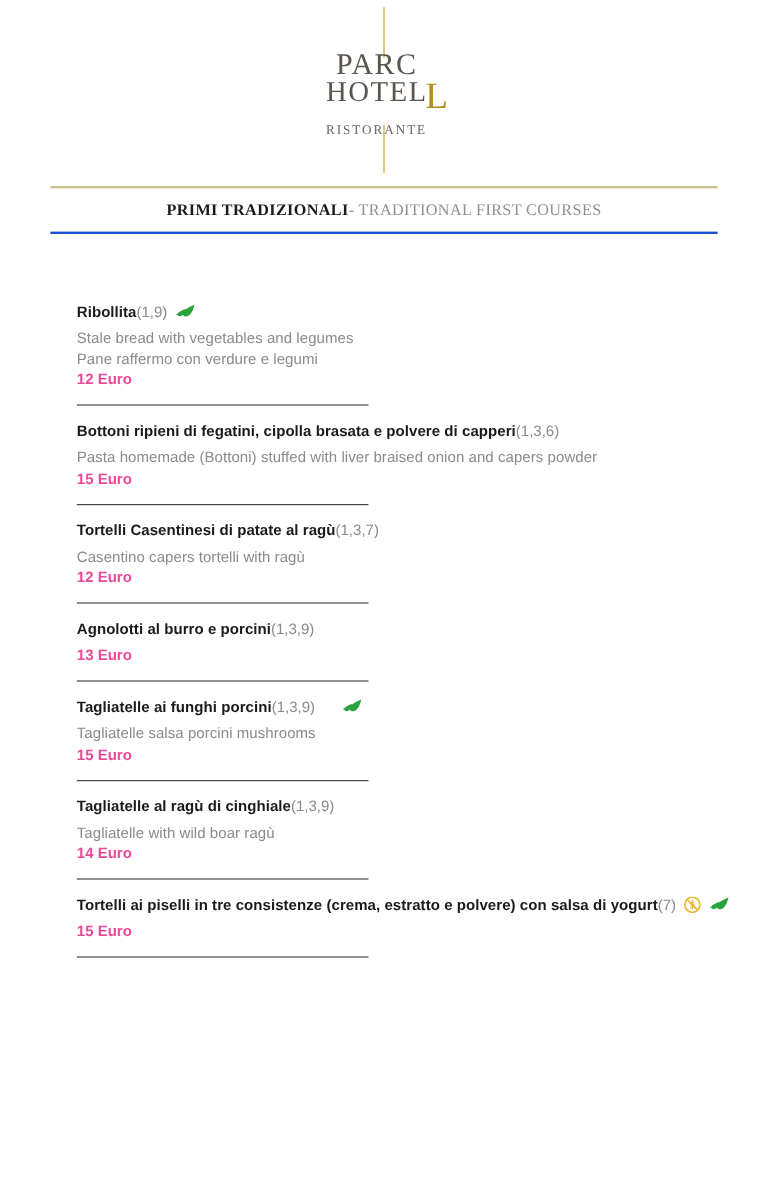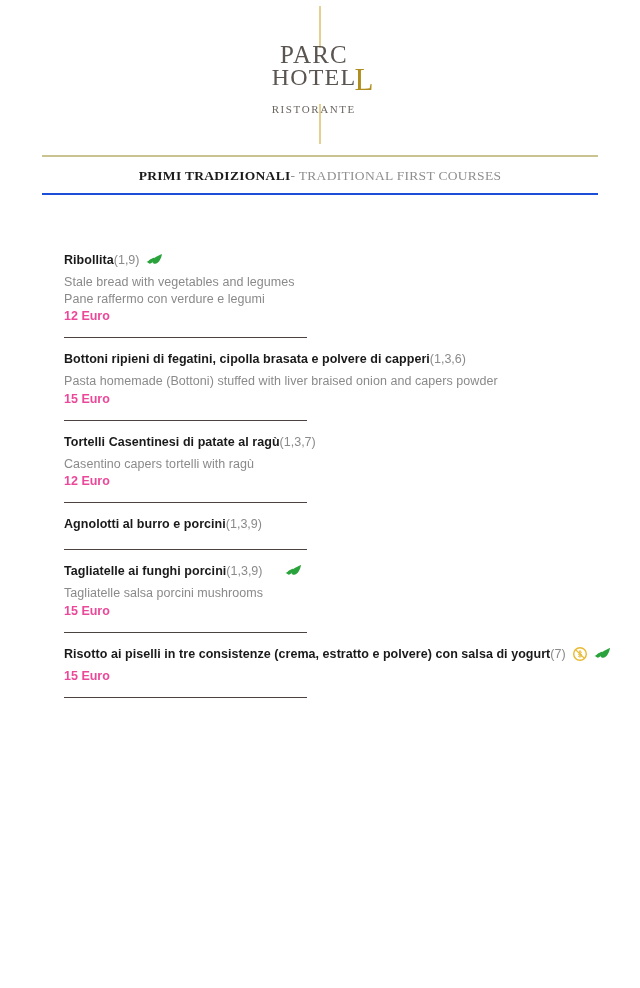--- a/index.html
+++ b/index.html
@@ -201,34 +201,41 @@
       <div class="item-divider"></div>
     </div>
     <div class="menu-item">
       <div class="item-title-row"><span class="item-name">Tortelli Casentinesi di patate al ragù</span> <span class="item-allergens">(1,3,7)</span></div>
       <div class="item-desc">Casentino capers tortelli with ragù</div>
       <div class="item-price">12 Euro</div>
       <div class="item-divider"></div>
     </div>
     <div class="menu-item">
       <div class="item-title-row"><span class="item-name">Agnolotti al burro e porcini</span> <span class="item-allergens">(1,3,9)</span></div>
+      <div class="item-price">13 Euro</div>
       <div class="item-divider"></div>
     </div>
     <div class="menu-item">
       <div class="item-title-row"><span class="item-name">Tagliatelle ai funghi porcini</span> <span class="item-allergens">(1,3,9)</span><span class="icon-spacer-lg"></span><span class="icon-leaf"><svg viewBox="0 0 17 13" width="17" height="13" xmlns="http://www.w3.org/2000/svg">
             <path d="M16 1 C16 1 15.2 7.2 11.6 9.8 C9.6 11.3 7.4 10.8 6.6 9.4 C5.8 8 6.6 6.2 8.4 5 C11 3.2 16 1 16 1 Z" fill="#2aa33c"></path>
             <path d="M8.3 4.4 C8.3 4.4 7.8 8.4 5.4 10.1 C4.1 11.0 2.7 10.7 2.2 9.8 C1.7 8.9 2.2 7.7 3.4 6.9 C5.1 5.7 8.3 4.4 8.3 4.4 Z" fill="#2aa33c"></path>
             <path d="M0.4 9.0 L4.4 7.2 L3.6 9.9 Z" fill="#2aa33c"></path>
           </svg></span></div>
       <div class="item-desc">Tagliatelle salsa porcini mushrooms</div>
       <div class="item-price">15 Euro</div>
       <div class="item-divider"></div>
     </div>
     <div class="menu-item">
-      <div class="item-title-row"><span class="item-name">Risotto ai piselli in tre consistenze (crema, estratto e polvere) con salsa di yogurt</span> <span class="item-allergens">(7)</span><span class="icon-spacer-sm"></span><span class="icon-glutenfree"><svg viewBox="0 0 14 14" width="14" height="14" xmlns="http://www.w3.org/2000/svg">
+      <div class="item-title-row"><span class="item-name">Tagliatelle al ragù di cinghiale</span> <span class="item-allergens">(1,3,9)</span></div>
+      <div class="item-desc">Tagliatelle with wild boar ragù</div>
+      <div class="item-price">14 Euro</div>
+      <div class="item-divider"></div>
+    </div>
+    <div class="menu-item">
+      <div class="item-title-row"><span class="item-name">Tortelli ai piselli in tre consistenze (crema, estratto e polvere) con salsa di yogurt</span> <span class="item-allergens">(7)</span><span class="icon-spacer-sm"></span><span class="icon-glutenfree"><svg viewBox="0 0 14 14" width="14" height="14" xmlns="http://www.w3.org/2000/svg">
             <circle cx="7" cy="7" r="6.3" fill="none" stroke="#e8b931" stroke-width="1.4"></circle>
             <path d="M7 3.1 L7 10.9" stroke="#e8b931" stroke-width="1"></path>
             <path d="M7 4.6 L5.1 5.6 M7 4.6 L8.9 5.6 M7 6.6 L5.1 7.6 M7 6.6 L8.9 7.6 M7 8.6 L5.1 9.6 M7 8.6 L8.9 9.6" stroke="#e8b931" stroke-width="0.9" fill="none"></path>
             <path d="M2.6 2.6 L11.4 11.4" stroke="#e8b931" stroke-width="1.3"></path>
           </svg></span><span class="icon-spacer-sm"></span><span class="icon-leaf"><svg viewBox="0 0 17 13" width="17" height="13" xmlns="http://www.w3.org/2000/svg">
             <path d="M16 1 C16 1 15.2 7.2 11.6 9.8 C9.6 11.3 7.4 10.8 6.6 9.4 C5.8 8 6.6 6.2 8.4 5 C11 3.2 16 1 16 1 Z" fill="#2aa33c"></path>
             <path d="M8.3 4.4 C8.3 4.4 7.8 8.4 5.4 10.1 C4.1 11.0 2.7 10.7 2.2 9.8 C1.7 8.9 2.2 7.7 3.4 6.9 C5.1 5.7 8.3 4.4 8.3 4.4 Z" fill="#2aa33c"></path>
             <path d="M0.4 9.0 L4.4 7.2 L3.6 9.9 Z" fill="#2aa33c"></path>
           </svg></span></div>
       <div class="item-price">15 Euro</div>

